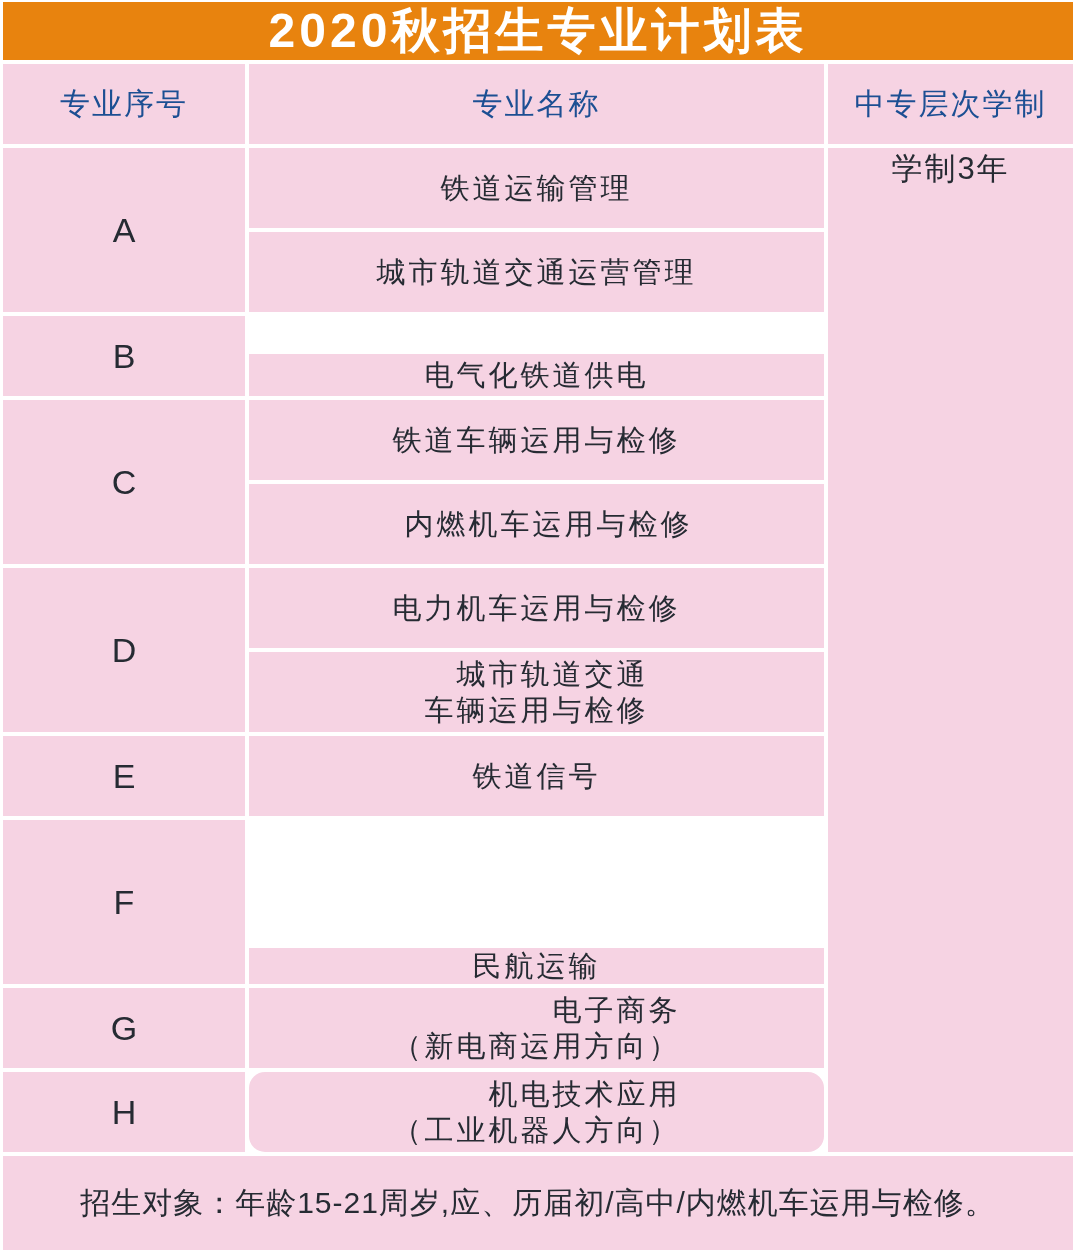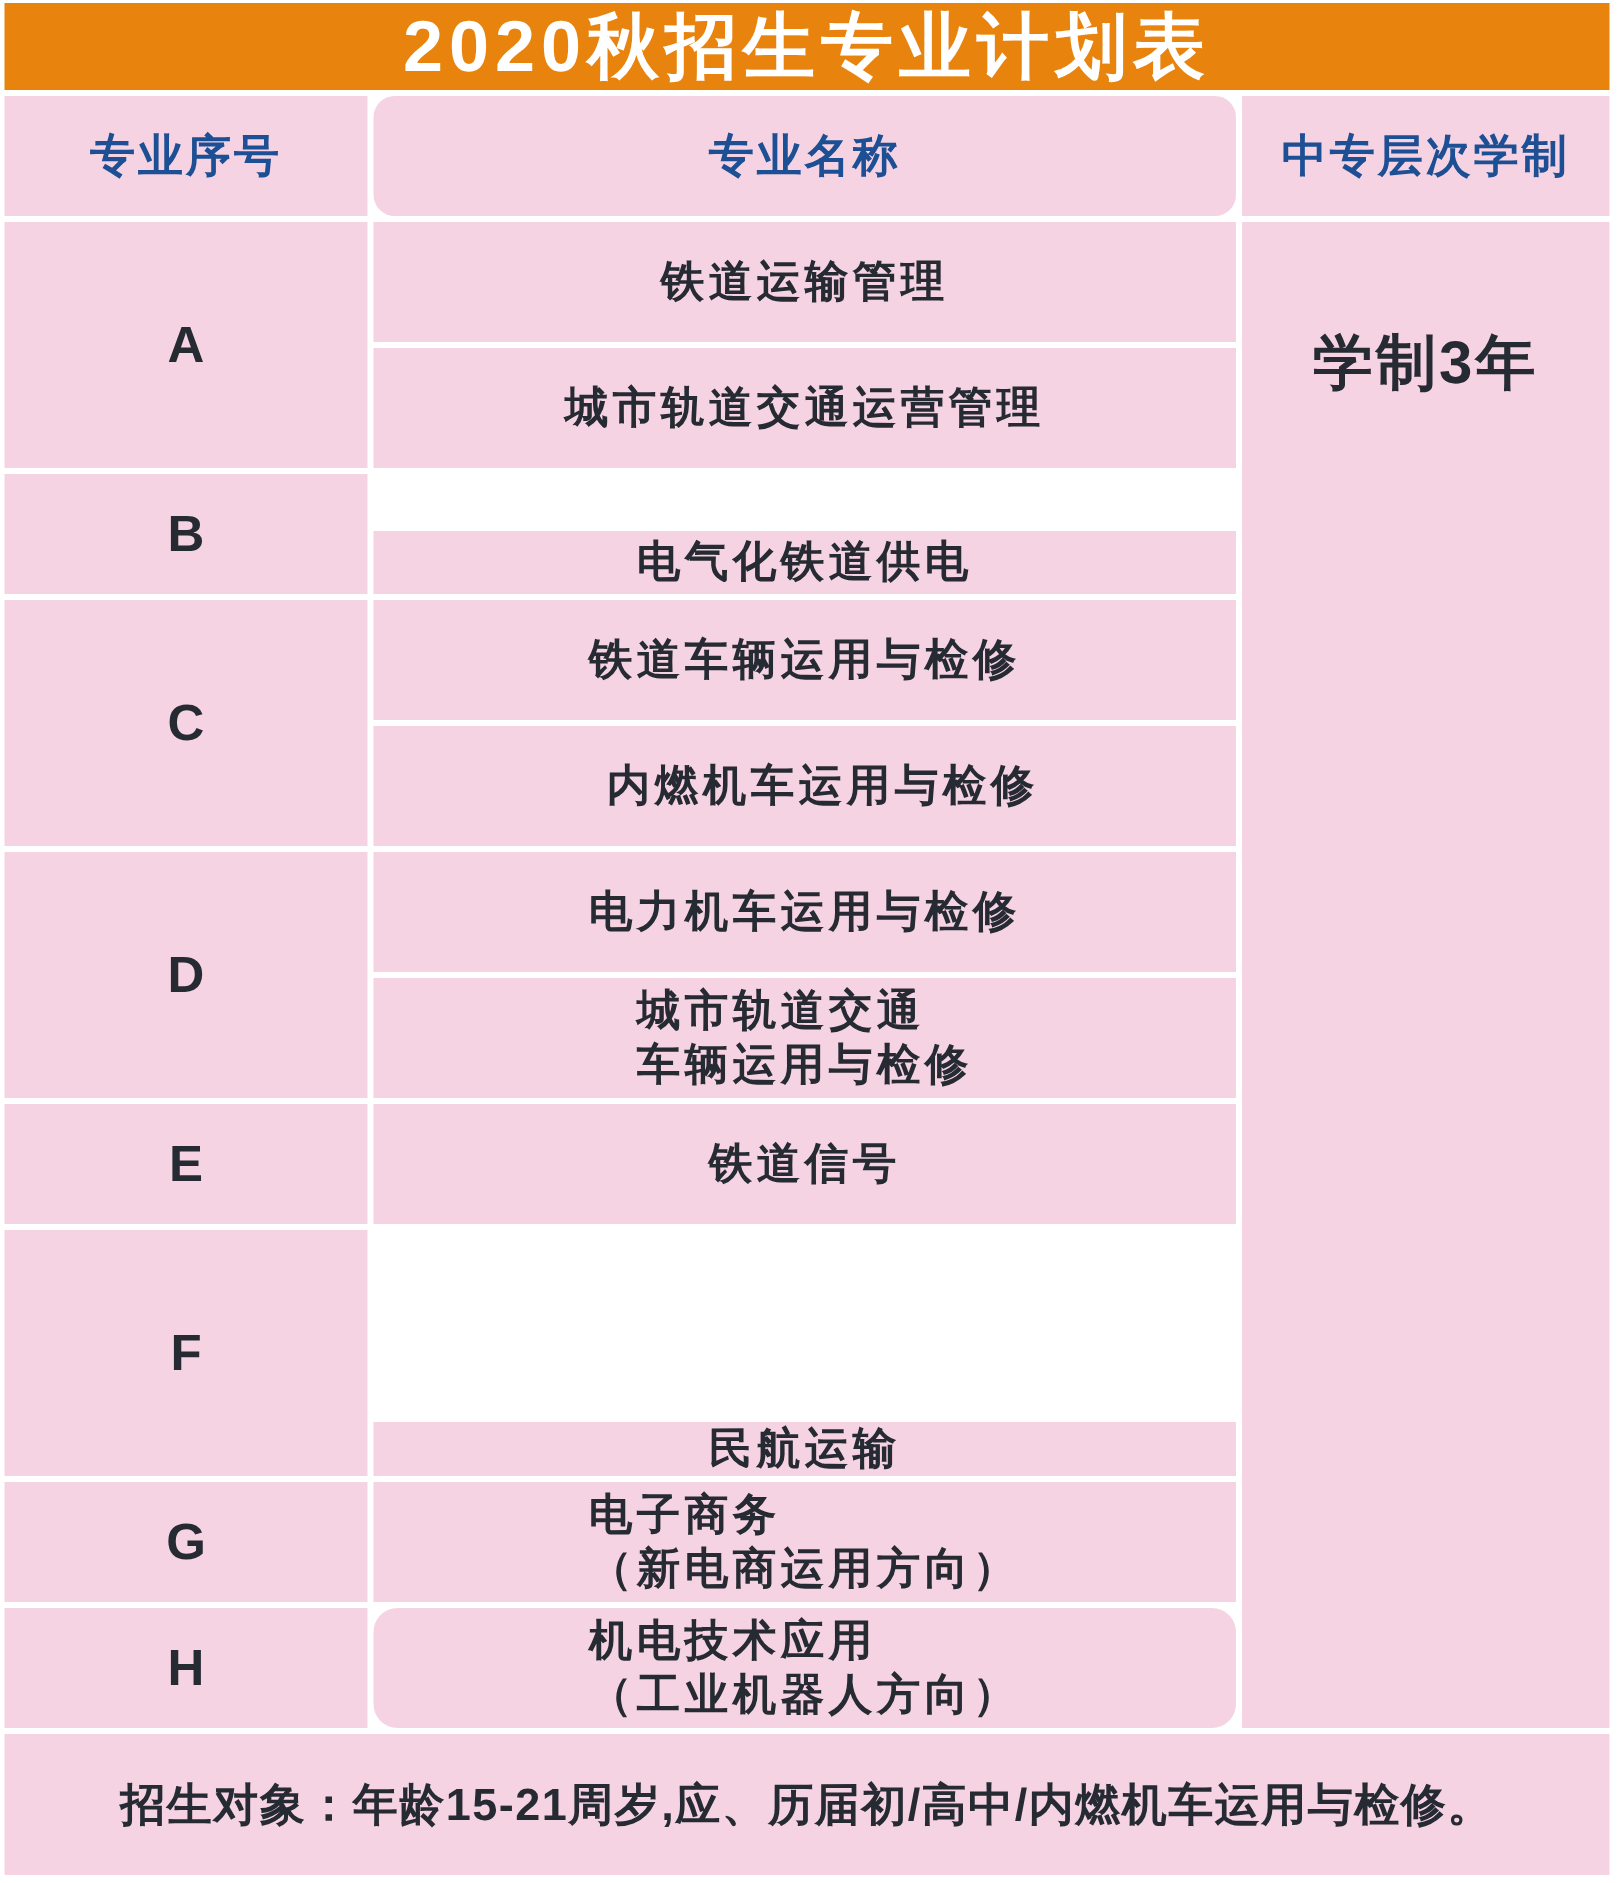--- a/index.html
+++ b/index.html
@@ -41,43 +41,42 @@
     grid-template-columns: 242px 575px 245px;
     grid-template-rows: 80px repeat(12, 80px) 94px;
     gap: 4px;
     background: var(--grid_white);
   }
   .cell {
     background: var(--pink);
     display: flex;
     align-items: center;
     justify-content: center;
-    text-align: left;
+    text-align: right;
     color: var(--text_dark);
-    font-weight: bold;
+    font-weight: normal;
   }
   .header-cell {
     color: var(--header_blue);
     font-size: 30px;
     letter-spacing: 2px;
   }
   .serial-cell { font-size: 34px; grid-column: 1; }
   .major-cell {
     grid-column: 2;
     font-size: 29px;
     letter-spacing: 3px;
     white-space: pre-line;
     line-height: 1.25;
   }
   .duration-cell {
     grid-column: 3;
     grid-row: 2 / 14;
     align-items: flex-start;
-    padding-top: 66px;
-    font-size: 40px;
+    font-size: 31px;
     letter-spacing: 2px;
   }
   .note-cell {
     grid-column: 1 / 4;
     grid-row: 14;
     font-size: 30px;
     letter-spacing: 1px;
   }
   
   .serial-a { grid-row: 2 / 4; }
@@ -87,21 +86,21 @@
   .serial-e { grid-row: 9; }
   .serial-f { grid-row: 10 / 12; }
   .serial-g { grid-row: 12; }
   .serial-h { grid-row: 13; }
   
   .m-r2 { grid-row: 2; } .m-r3 { grid-row: 3; } .m-r4 { grid-row: 4; margin-top: 38px; }
   .m-r5 { grid-row: 5; } .m-r6 { grid-row: 6; padding-left: 24px; } .m-r7 { grid-row: 7; }
   .m-r8 { grid-row: 8; } .m-r9 { grid-row: 9; } .m-r10 { grid-row: 10; }
   .m-r11 { grid-row: 11; margin-top: 44px; } .m-r12 { grid-row: 12; } .m-r13 { grid-row: 13; border-radius: 16px; }
   .h-c1 { grid-column: 1; grid-row: 1; }
-  .h-c2 { grid-column: 2; grid-row: 1; border-radius: 14px; }
+  .h-c2 { grid-column: 2; grid-row: 1; }
   .h-c3 { grid-column: 3; grid-row: 1; }
 </style>
 </head>
 <body>
 
 <div class="page">
 
   <div class="title-bar">
     <span>2020秋招生专业计划表</span>
   </div>

